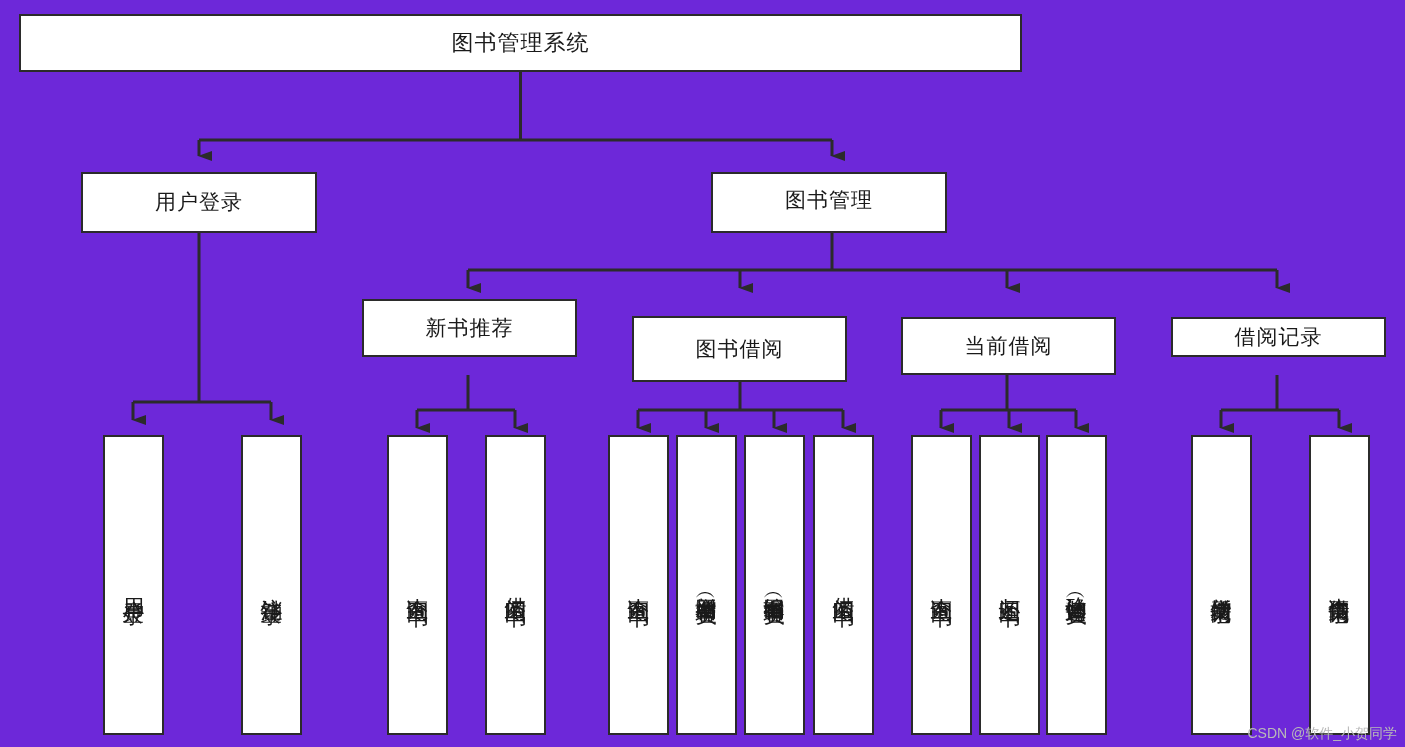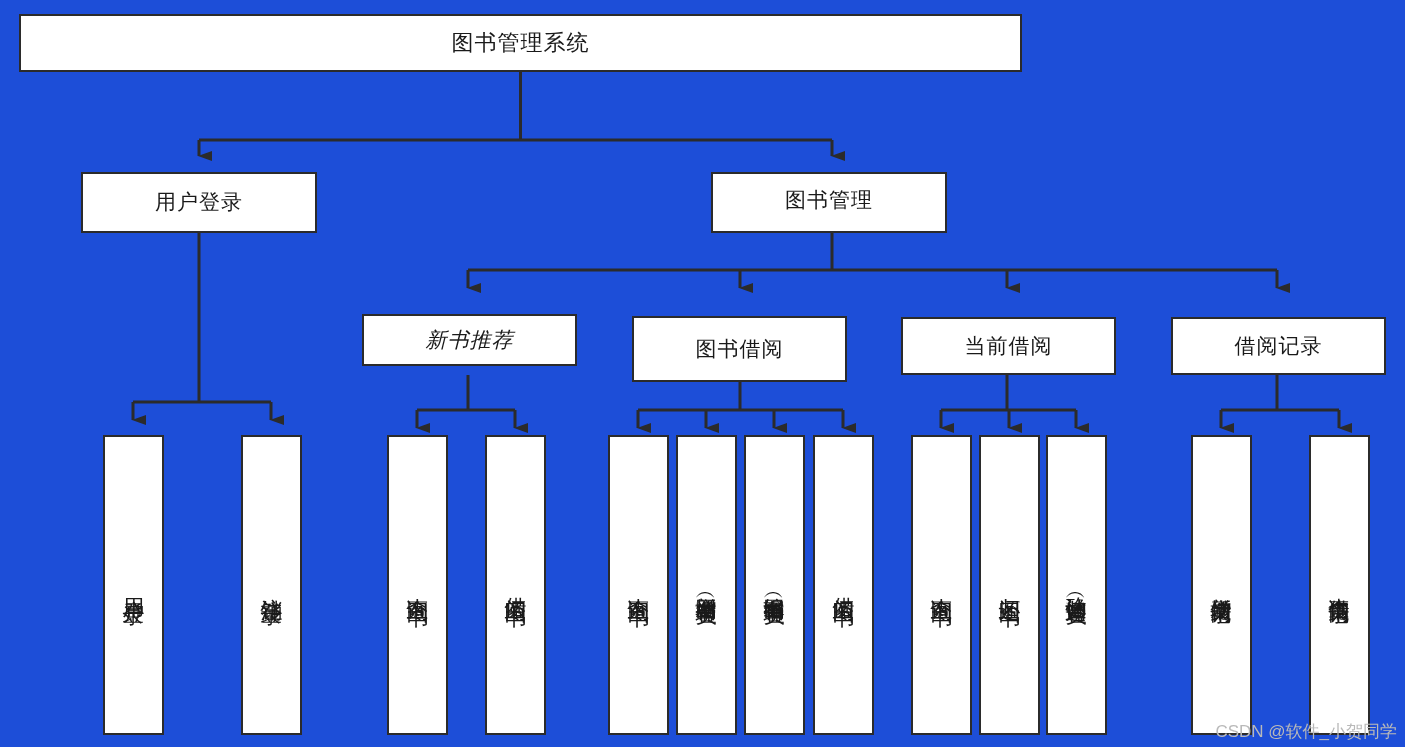--- a/index.html
+++ b/index.html
@@ -8,21 +8,21 @@
     padding: 0;
     background: #ffffff;
   }
   body {
     font-family: "Liberation Sans", "DejaVu Sans", sans-serif;
   }
   #canvas {
     position: relative;
     width: 1405px;
     height: 747px;
-    background: #1d4ed8;
+    background: #6d28d9;
     overflow: hidden;
   }
   #edges {
     position: absolute;
     left: 0;
     top: 0;
     width: 1405px;
     height: 747px;
     pointer-events: none;
   }
@@ -66,21 +66,21 @@
     white-space: nowrap;
   }
   .node.vert.tight .lbl {
     font-size: 21px;
     letter-spacing: 1.2px;
   }
   .watermark {
     position: absolute;
     right: 8px;
     bottom: 4px;
-    font-size: 17px;
+    font-size: 14px;
     color: #b9b9b9;
     white-space: nowrap;
     z-index: 5;
     font-family: "Liberation Sans", "DejaVu Sans", sans-serif;
   }
 </style>
 </head>
 <body>
 
 <div id="canvas">
@@ -142,33 +142,33 @@
   </div>
 
   <div class="node horiz" style="left:81px; top:172px; width:236px; height:61px;">
     <span class="lbl">用户登录</span>
   </div>
 
   <div class="node horiz" style="left:711px; top:172px; width:236px; height:61px;font-family:Liberation Mono, monospace;">
     <span class="lbl">图书管理</span>
   </div>
 
-  <div class="node horiz" style="left:362px; top:314px; width:215px; height:52px;font-style:italic;">
+  <div class="node horiz" style="left:362px; top:299px; width:215px; height:58px;">
     <span class="lbl">新书推荐</span>
   </div>
 
   <div class="node horiz" style="left:632px; top:316px; width:215px; height:66px;">
     <span class="lbl">图书借阅</span>
   </div>
 
   <div class="node horiz" style="left:901px; top:317px; width:215px; height:58px;align-items:center;">
     <span class="lbl">当前借阅</span>
   </div>
 
-  <div class="node horiz" style="left:1171px; top:317px; width:215px; height:58px;">
+  <div class="node horiz" style="left:1171px; top:317px; width:215px; height:40px;">
     <span class="lbl">借阅记录</span>
   </div>
 
   <div class="node vert" style="left:103px; top:435px; width:61px; height:300px;">
     <span class="lbl">用户登录</span>
   </div>
   <div class="node vert" style="left:241px; top:435px; width:61px; height:300px;">
     <span class="lbl">注销登录</span>
   </div>
 

